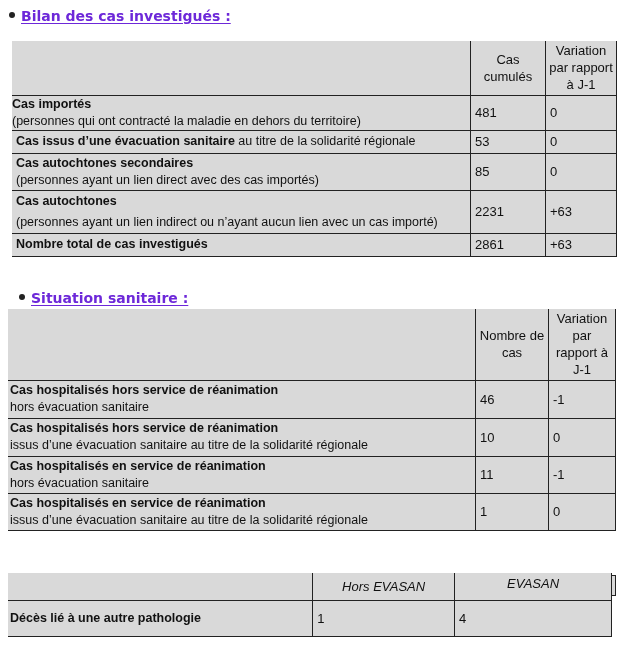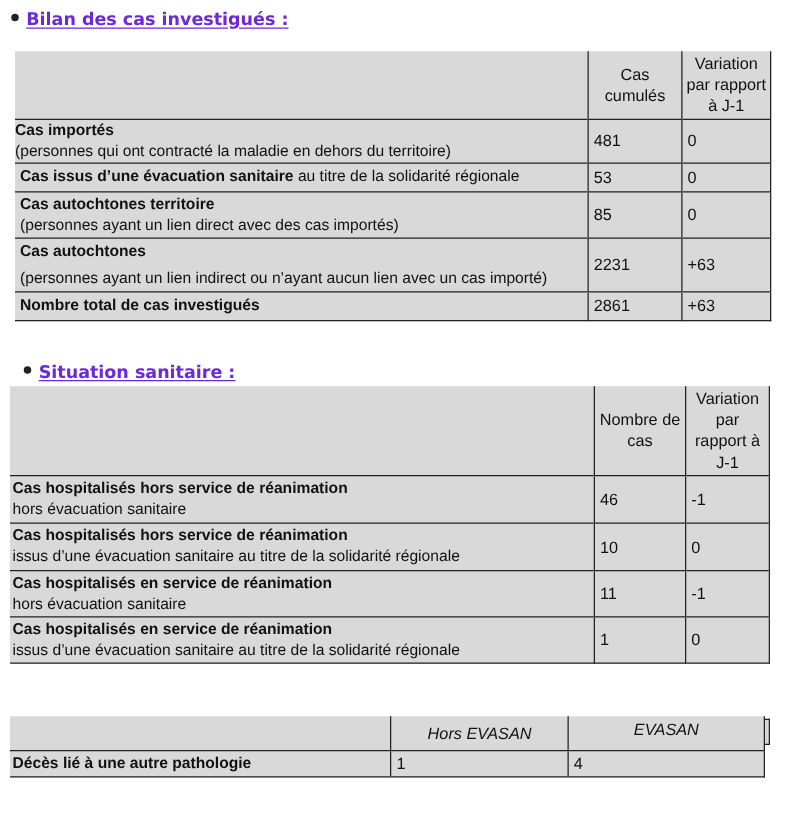--- a/index.html
+++ b/index.html
@@ -68,21 +68,21 @@
     <td class="c1" style="padding-left:0;"><b>Cas importés</b><br><span>(personnes qui ont contracté la maladie en dehors du territoire)</span></td>
     <td class="num">481</td>
     <td class="num">0</td>
   </tr>
   <tr style="height:23px">
     <td><b>Cas issus d’une évacuation sanitaire</b><span> au titre de la solidarité régionale</span></td>
     <td class="num">53</td>
     <td class="num">0</td>
   </tr>
   <tr style="height:37px">
-    <td><b>Cas autochtones territoire</b><br><span>(personnes ayant un lien direct avec des cas importés)</span></td>
+    <td><b>Cas autochtones secondaires</b><br><span>(personnes ayant un lien direct avec des cas importés)</span></td>
     <td class="num">85</td>
     <td class="num">0</td>
   </tr>
   <tr style="height:42px">
     <td style="line-height:21px"><b>Cas autochtones</b><br><span>(personnes ayant un lien indirect ou n’ayant aucun lien avec un cas importé)</span></td>
     <td class="num">2231</td>
     <td class="num">+63</td>
   </tr>
   <tr style="height:23px">
     <td><b>Nombre total de cas investigués</b></td>
@@ -151,19 +151,19 @@
       <col style="width:305px">
       <col style="width:142px">
       <col style="width:157px">
     </colgroup>
   <tbody>
       <tr style="height:27px">
     <td></td>
     <td class="ihdr">Hors EVASAN</td>
     <td class="ihdr" style="vertical-align:top; padding-top:2px;">EVASAN</td>
   </tr>
-  <tr style="height:21px">
+  <tr style="height:36px">
     <td><b>Décès lié à une autre pathologie</b></td>
     <td class="num">1</td>
     <td class="num">4</td>
   </tr>
 </tbody>
   </table>
 
 </body></html>

